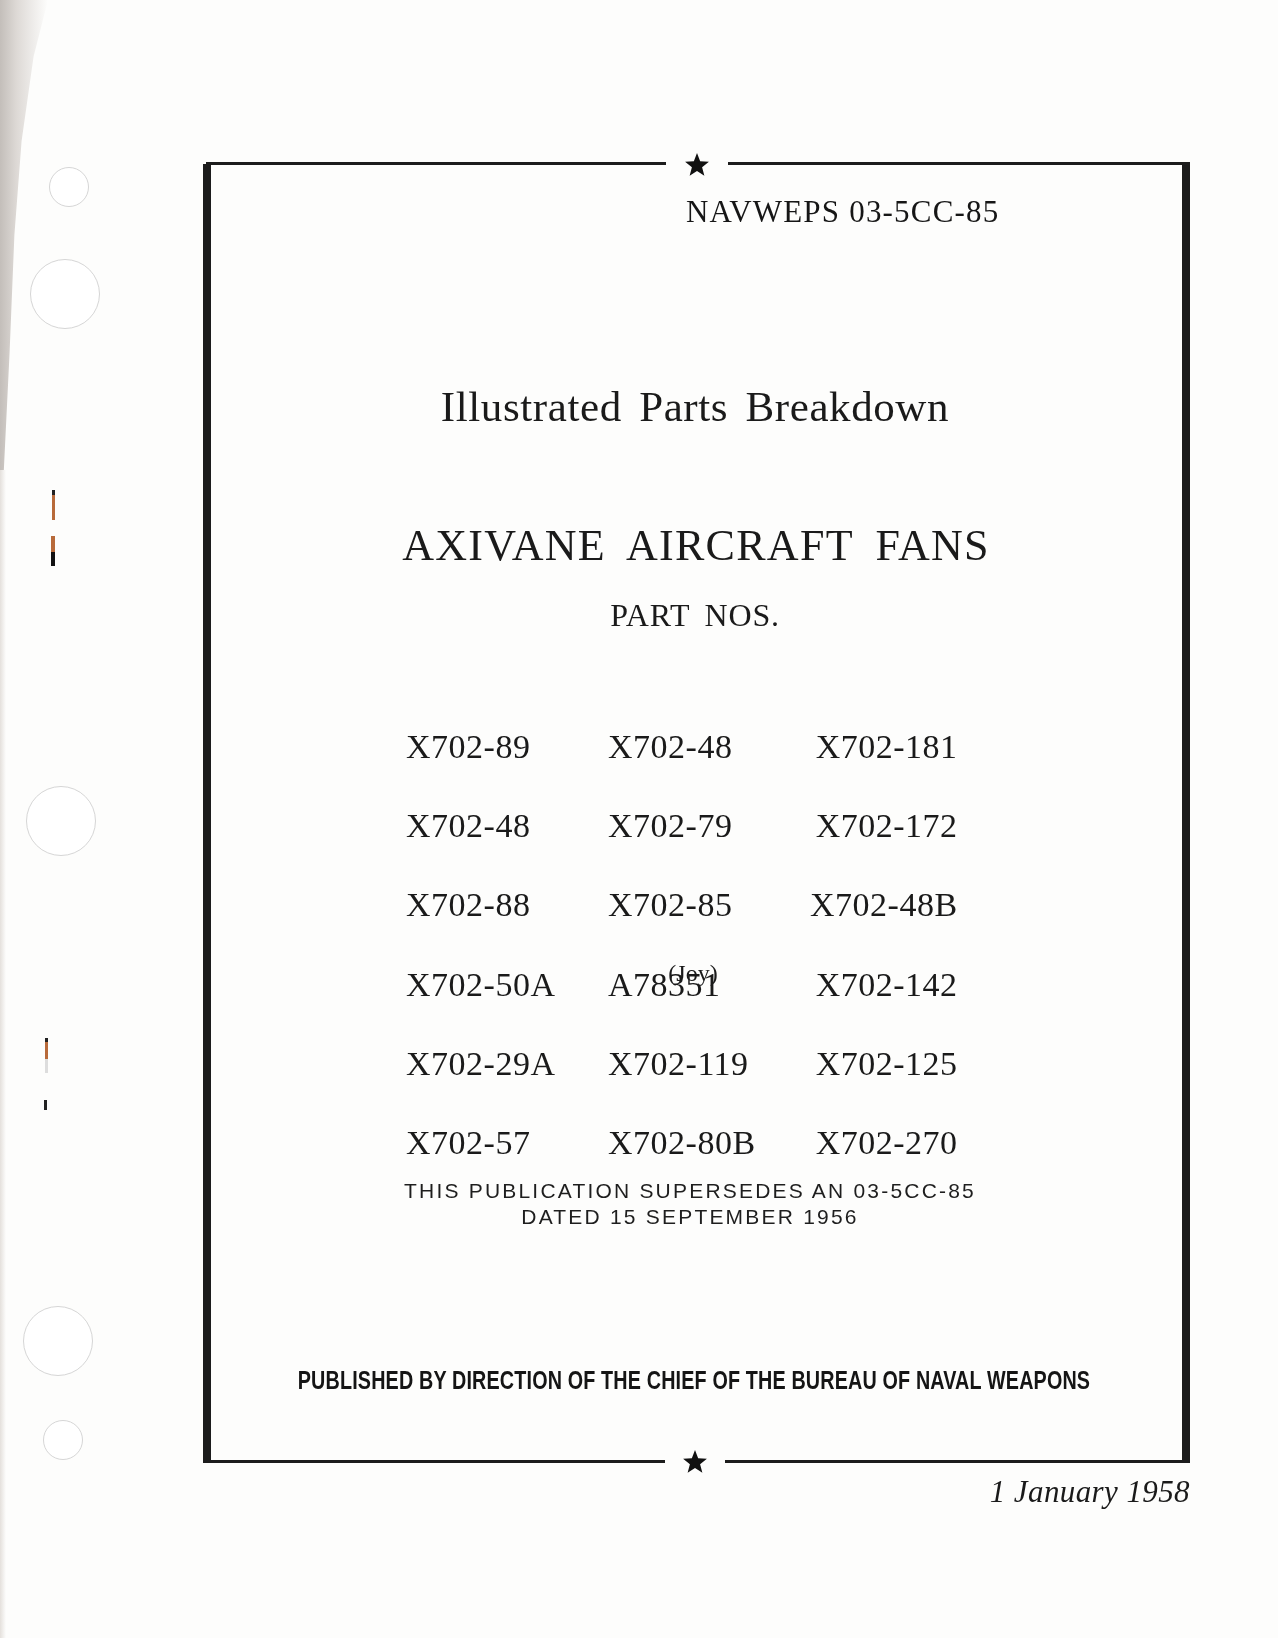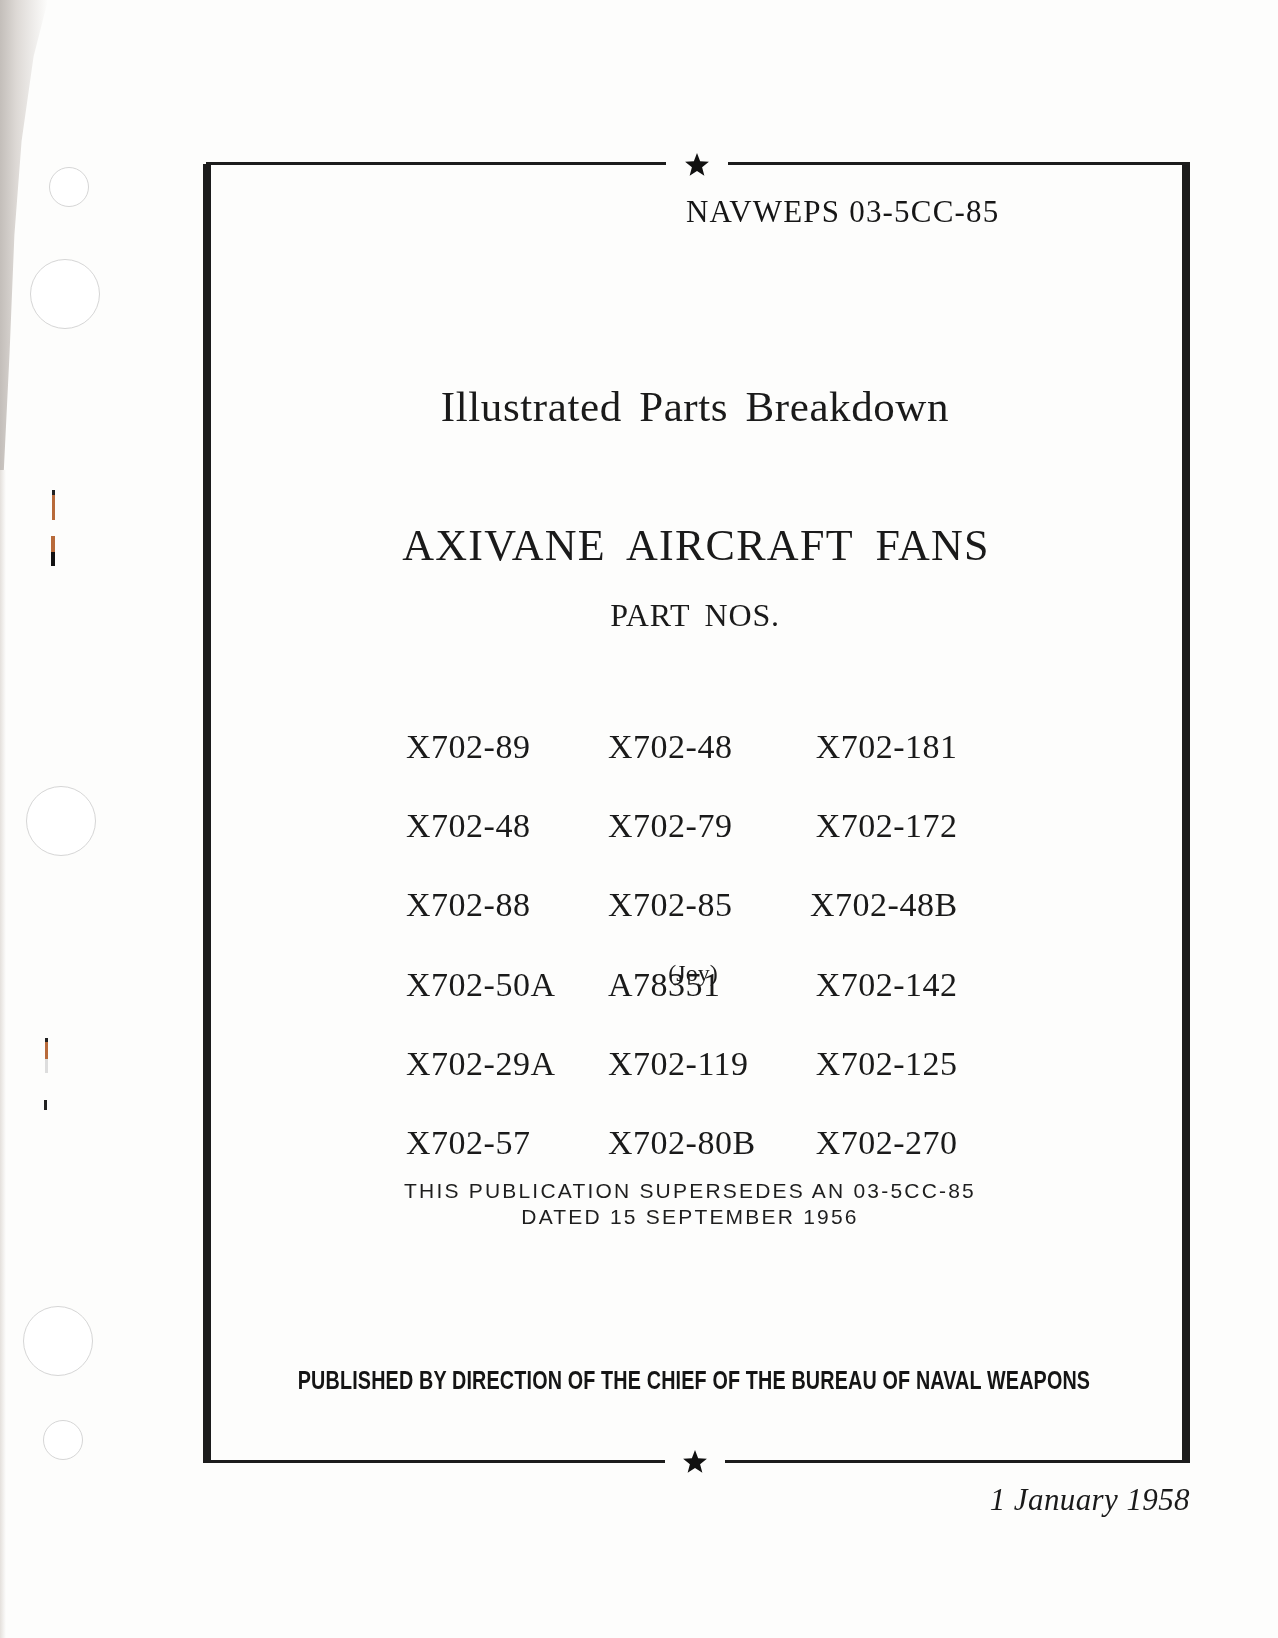--- a/index.html
+++ b/index.html
@@ -57,21 +57,21 @@
     left: 0; width: 1380px; top: 1178px; text-align: center;
     font-family: "Liberation Sans", sans-serif; font-size: 21px; letter-spacing: 2.2px;
     line-height: 26px; color: #1e1e1e;
   }
   .published {
     left: 0; width: 1388px; top: 1366px; text-align: center;
     font-family: "Liberation Sans", sans-serif; font-weight: bold; font-size: 25px;
     transform: scaleX(0.79); transform-origin: 694px 0; letter-spacing: 0.2px; color: #151515;
   }
   .date {
-    right: 88px; top: 1474px; font-style: italic; font-size: 31px; letter-spacing: 0.4px; margin-top: 8px;
+    right: 88px; top: 1474px; font-style: italic; font-size: 31px; letter-spacing: 0.4px;
   }
 </style>
 </head>
 <body>
 
 <div class="edge-shadow"></div>
 <div class="edge-strip"></div>
 
 <div class="punch" style="left:49px;top:167px;width:38px;height:38px;"></div>
 <div class="punch" style="left:30px;top:259px;width:68px;height:68px;"></div>

